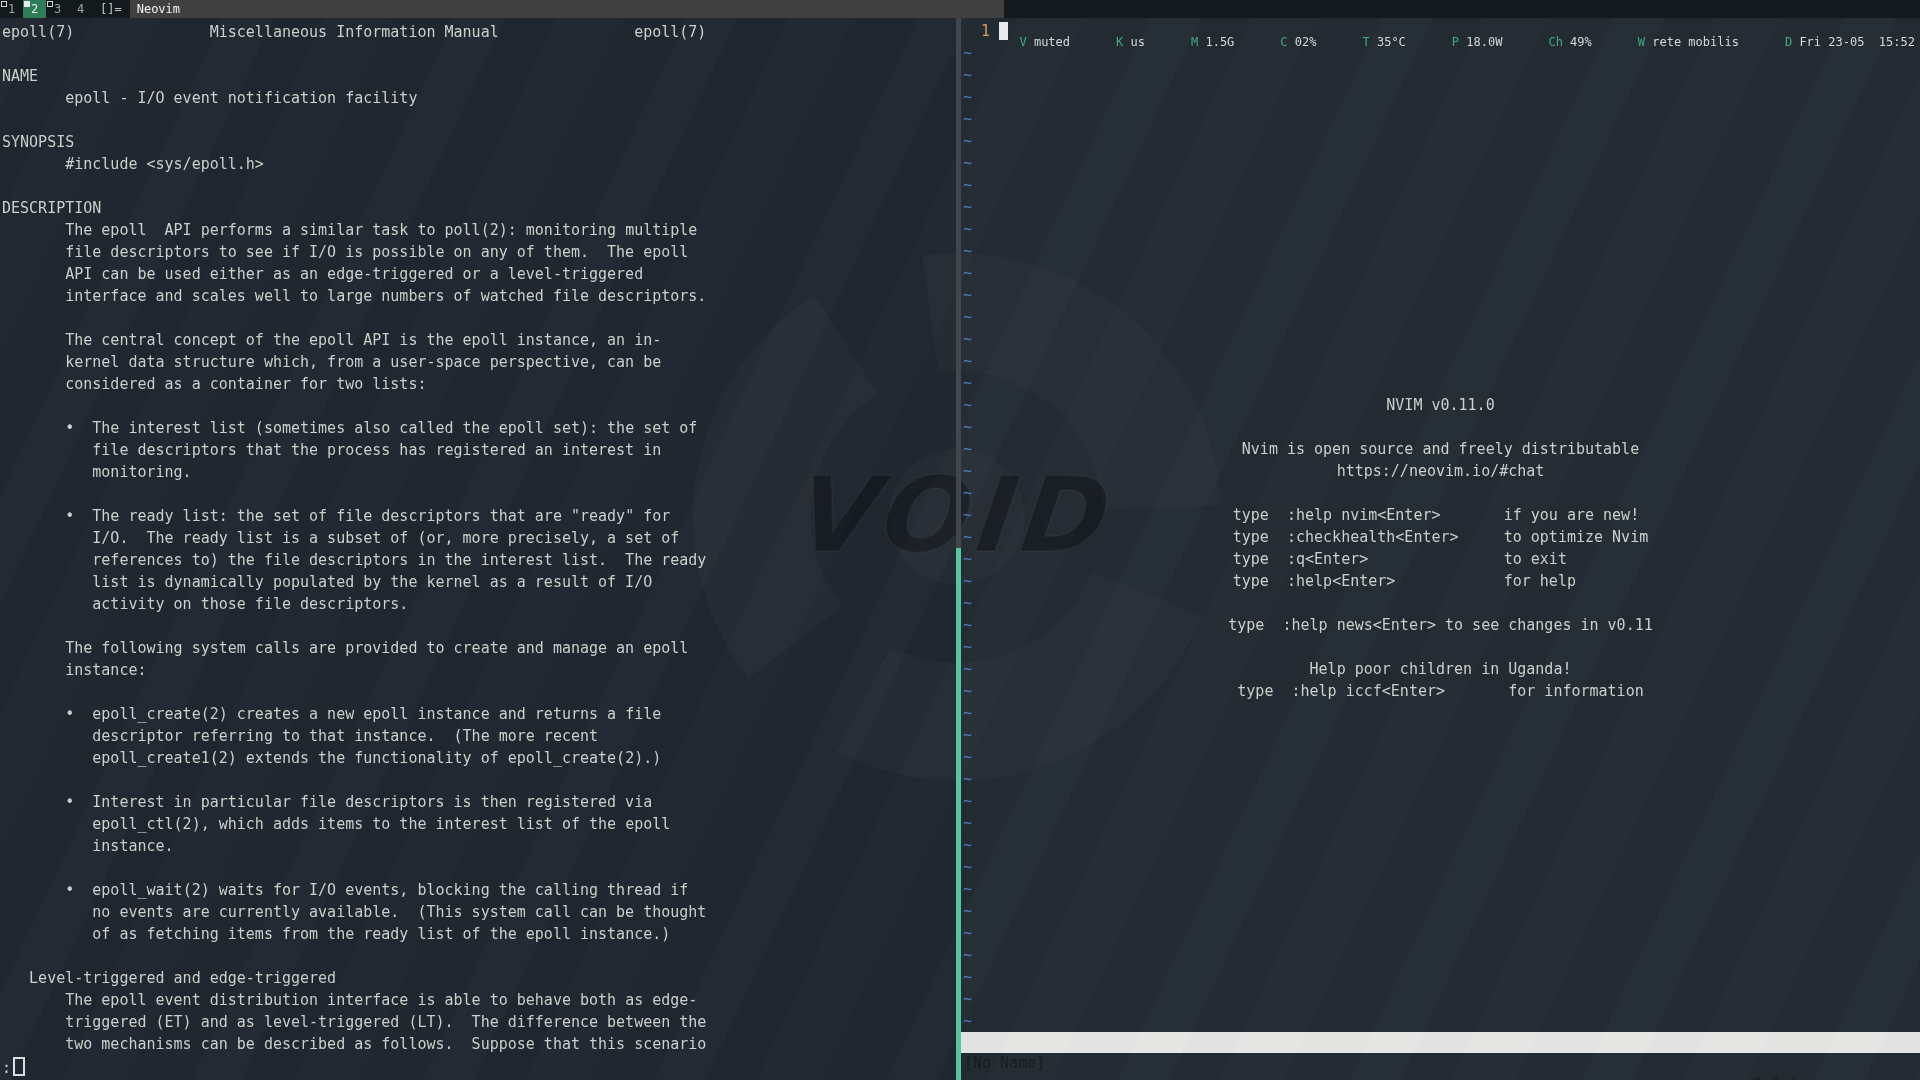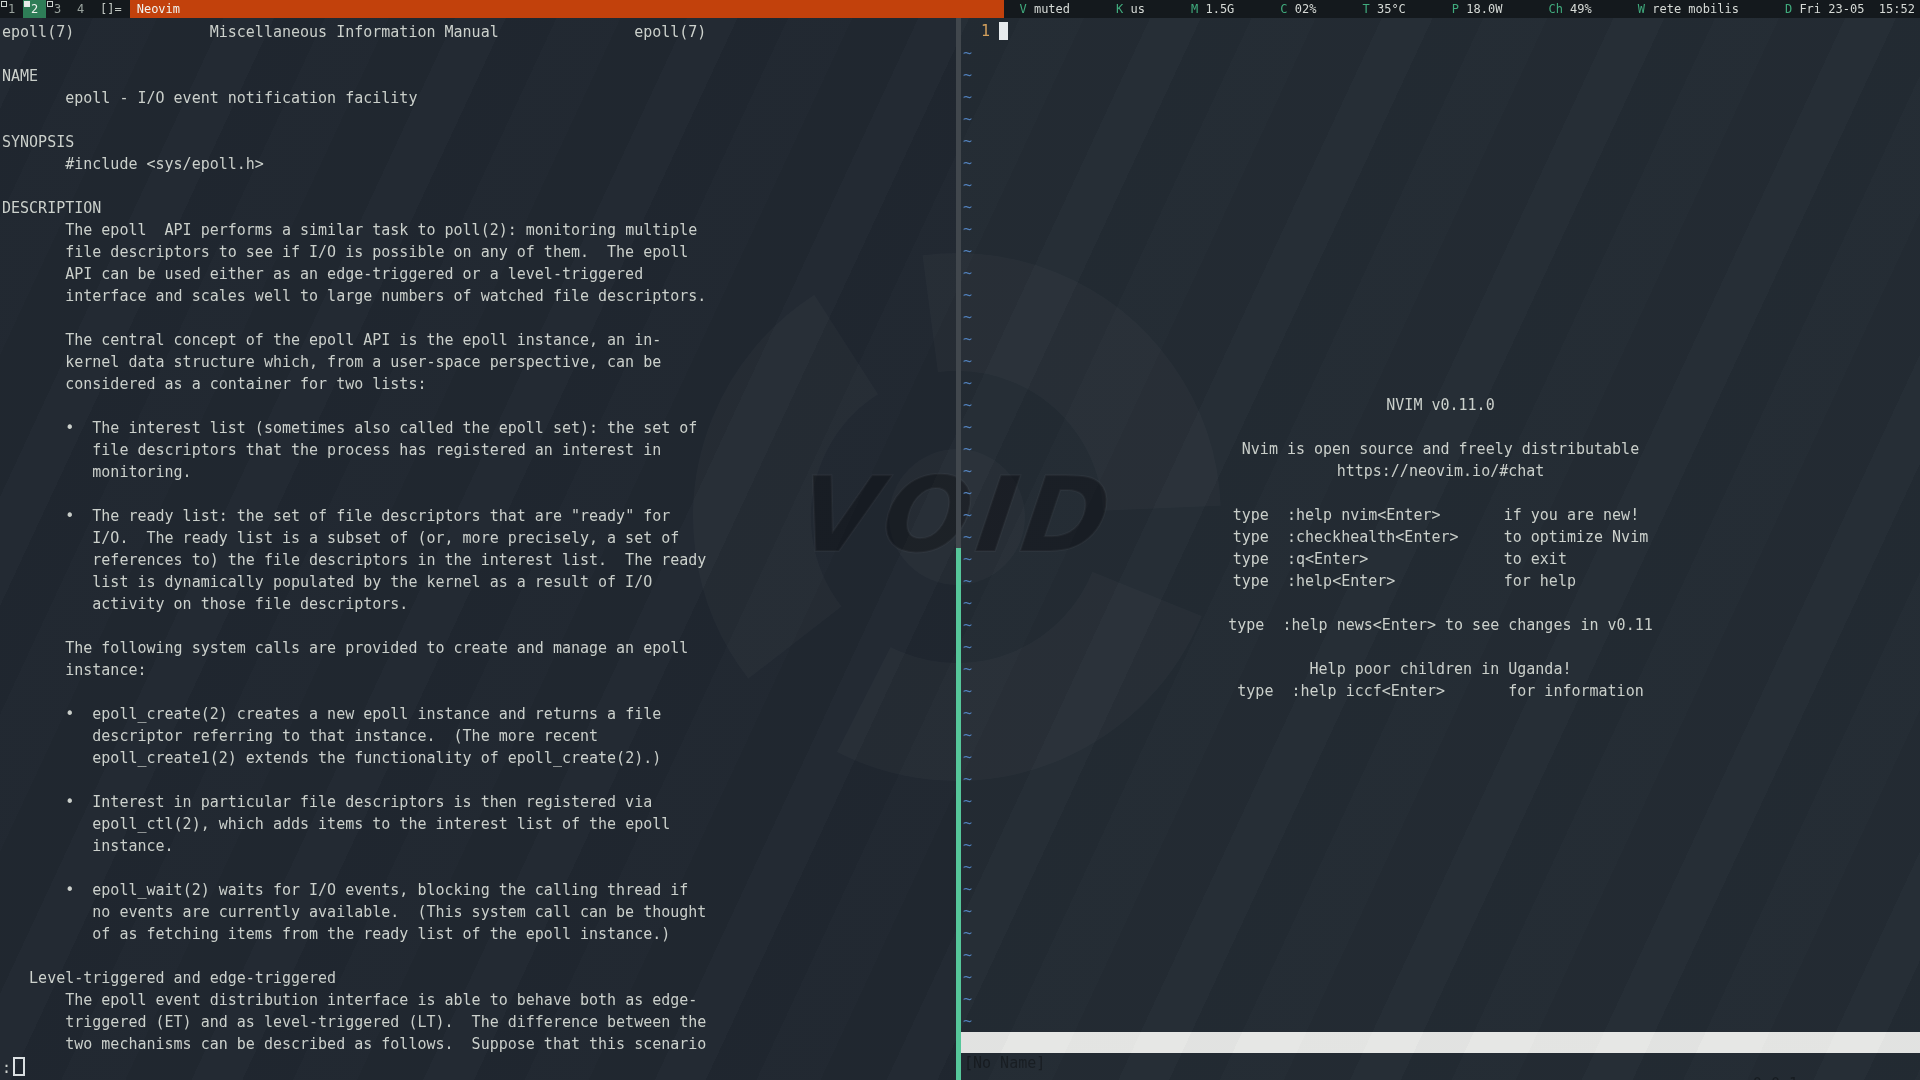--- a/index.html
+++ b/index.html
@@ -9,22 +9,22 @@
   
   #topbar{position:absolute;left:0;top:0;width:1920px;height:18px;
           background:#14191d;display:flex;align-items:stretch;z-index:6;
           font-size:12px;line-height:18px;color:#9aa39e;}
   .tag{position:relative;width:23px;text-align:center;}
   .tag.sel{background:#2e7d57;color:#eef2ee;}
   .ind{position:absolute;top:1px;left:1px;width:4px;height:4px;}
   .ind.hollow{border:1px solid #cfd6d2;}
   .ind.filled{background:#e8ece9;border:1px solid #e8ece9;}
   #layout-sym{padding:0 8px;color:#c3c9c4;}
-  #title-seg{flex:1;background:#c2410c;color:#f0f4f0;padding-left:7px;white-space:pre;}
-  #status-seg{display:flex;background:#14191d;padding:0 5px 0 5px;white-space:pre;}
+  #title-seg{flex:1;background:#404040;color:#f0f4f0;padding-left:7px;white-space:pre;}
+  #status-seg{display:flex;background:#14191d;padding:0 5px 0 5px;white-space:pre;margin-top:33px;}
   .mod{margin-left:46px;}
   .mod:first-child{margin-left:10px;}
   .mod .sl{color:#40ab7d;}
   .mod .sv{color:#d6dad6;}
 
   
   #man-win{position:absolute;left:0;top:18px;width:956px;height:1062px;background:#202730;}
   #nvim-win{position:absolute;left:961px;top:18px;width:959px;height:1062px;background:#232b33;}
   #divider{position:absolute;left:956px;top:18px;width:5px;height:1062px;z-index:5;}
   #divider .dv-top{position:absolute;left:0;top:0;width:5px;height:530px;background:#41474d;}

